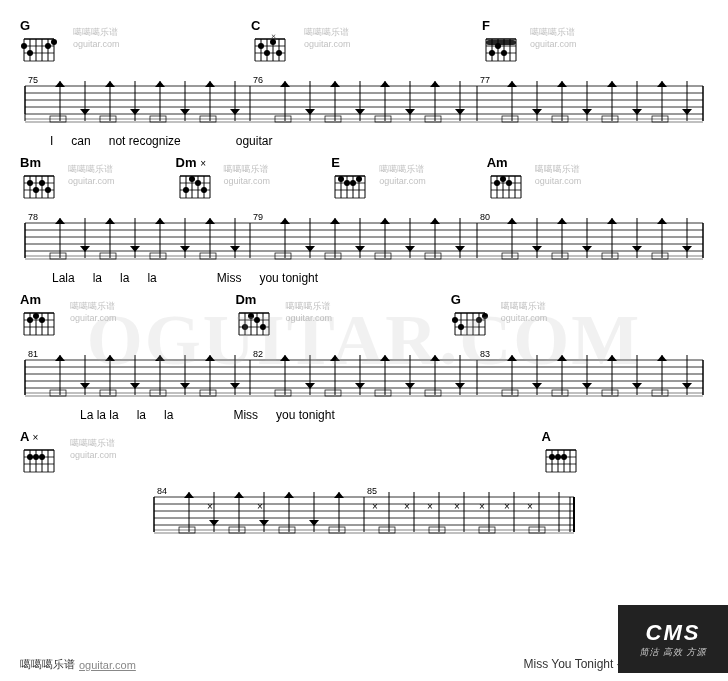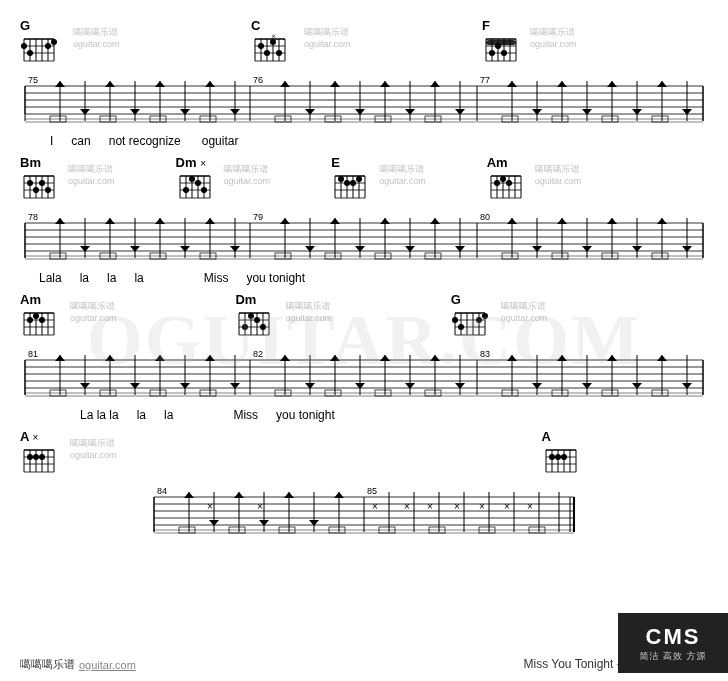--- a/index.html
+++ b/index.html
@@ -122,26 +122,27 @@
     .footer-center {
       font-size: 12px;
     }
 
     
     .cms-badge {
       position: absolute;
       bottom: 0;
       right: 0;
       width: 110px;
-      height: 60px;
+      height: 68px;
       background: #222;
       display: flex;
       flex-direction: column;
       align-items: center;
       justify-content: center;
+      font-style: italic;
     }
   </style>
 </head>
 <body>
 
 <div class="page-content">
 
   <div class="watermark-main">
     <span class="watermark-text">OGUITAR.COM</span>
   </div>
@@ -317,21 +318,21 @@
         <rect x="482" y="45" width="16" height="6" fill="none" stroke="#000" stroke-width="0.7"></rect>
         <rect x="532" y="45" width="16" height="6" fill="none" stroke="#000" stroke-width="0.7"></rect>
         <rect x="582" y="45" width="16" height="6" fill="none" stroke="#000" stroke-width="0.7"></rect>
         <rect x="632" y="45" width="16" height="6" fill="none" stroke="#000" stroke-width="0.7"></rect>
       </svg>
     </div>
 
     <div class="lyrics-row">
       <span class="lyric-word" style="margin-left:25px;">I</span>
       <span class="lyric-word">can</span>
-      <span class="lyric-word" style="margin-right:21px;">not recognize</span>
+      <span class="lyric-word" style="margin-right:55px;">not recognize</span>
       <span class="lyric-word">oguitar</span>
     </div>
   </div>
 
   <div class="section">
     <div class="chords-row">
 
       <div class="chord-block" style="margin-right:8px;">
         <div>
           <div class="chord-name">Bm</div>
@@ -506,21 +507,21 @@
         <rect x="355" y="45" width="16" height="6" fill="none" stroke="#000" stroke-width="0.7"></rect>
         <rect x="405" y="45" width="16" height="6" fill="none" stroke="#000" stroke-width="0.7"></rect>
         <rect x="482" y="45" width="16" height="6" fill="none" stroke="#000" stroke-width="0.7"></rect>
         <rect x="532" y="45" width="16" height="6" fill="none" stroke="#000" stroke-width="0.7"></rect>
         <rect x="582" y="45" width="16" height="6" fill="none" stroke="#000" stroke-width="0.7"></rect>
         <rect x="632" y="45" width="16" height="6" fill="none" stroke="#000" stroke-width="0.7"></rect>
       </svg>
     </div>
 
     <div class="lyrics-row">
-      <span class="lyric-word" style="margin-left:14px;">Lala</span>
+      <span class="lyric-word" style="margin-left:27px;">Lala</span>
       <span class="lyric-word">la</span>
       <span class="lyric-word">la</span>
       <span class="lyric-word" style="margin-right:60px;">la</span>
       <span class="lyric-word">Miss</span>
       <span class="lyric-word">you tonight</span>
     </div>
   </div>
 
   <div class="section">
     <div class="chords-row">

